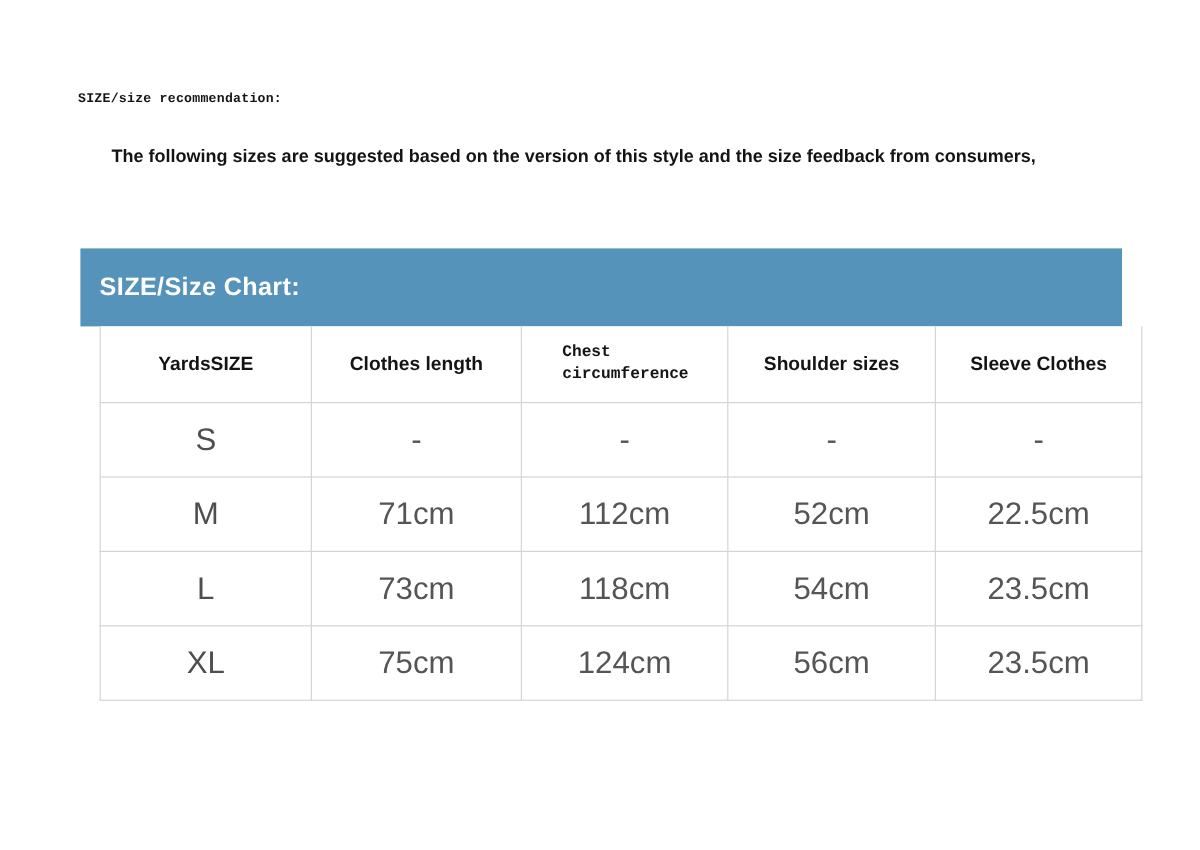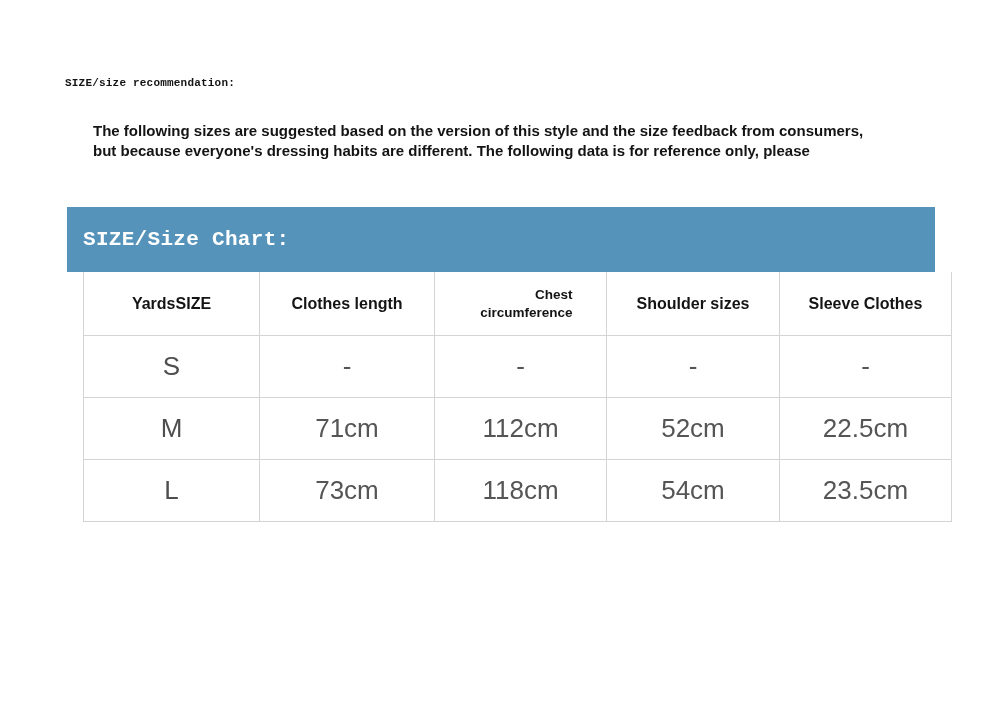--- a/index.html
+++ b/index.html
@@ -34,21 +34,20 @@
     height: 65px;
     background: var(--accent, #5593ba);
     display: flex; align-items: center;
     padding-left: 16px;
     box-sizing: border-box;
   }
   .chart-bar .bar-label {
     color: #ffffff;
     font-size: 21px; font-weight: bold;
     letter-spacing: 0.3px;
-    font-family: Liberation Mono, monospace;
   }
   table.size-table {
     border-collapse: collapse;
     table-layout: fixed;
     width: 868px;
     background: #ffffff;
     margin-left: 16px;
   }
   .size-table th, .size-table td {
     border: 1px solid var(--border, #d4d4d4);
@@ -58,44 +57,44 @@
     overflow: hidden;
   }
   .size-table thead th {
     border-top: 0;
     height: 63px;
     font-size: 16px; font-weight: bold;
     color: var(--text-dark, #1f1f1f);
   }
   .size-table thead th .wrap-label {
     display: inline-block;
-    text-align: right;
+    text-align: left;
     font-size: 13.5px;
     line-height: 18px;
     width: 104px;
     font-weight: bold;
+    font-family: Liberation Mono, monospace;
   }
   .size-table tbody td {
     height: 61px;
     font-size: 26px;
     font-weight: normal;
     color: var(--text-data, #555555);
   }
   .size-table tbody td.size-label {
     color: #4e4e4e;
   }
 </style>
 </head>
 <body>
 
 <h2 class="page-title">SIZE/size recommendation:</h2>
 
 <div class="desc">
   <div>The following sizes are suggested based on the version of this style and the size feedback from consumers,</div>
-  <div>but because everyone's dressing habits are different. The following data is for reference only, please</div>
 </div>
 
 <div class="chart-wrap">
   <div class="chart-bar">
     <span class="bar-label">SIZE/Size Chart:</span>
   </div>
 
   <table class="size-table">
     <colgroup>
       <col style="width:176px">
@@ -130,15 +129,22 @@
         <td>52cm</td>
         <td>22.5cm</td>
       </tr>
       <tr>
         <td class="size-label">L</td>
         <td>73cm</td>
         <td>118cm</td>
         <td>54cm</td>
         <td>23.5cm</td>
       </tr>
+      <tr>
+        <td class="size-label">XL</td>
+        <td>75cm</td>
+        <td>124cm</td>
+        <td>56cm</td>
+        <td>23.5cm</td>
+      </tr>
     </tbody>
   </table>
 </div>
 
 </body></html>

